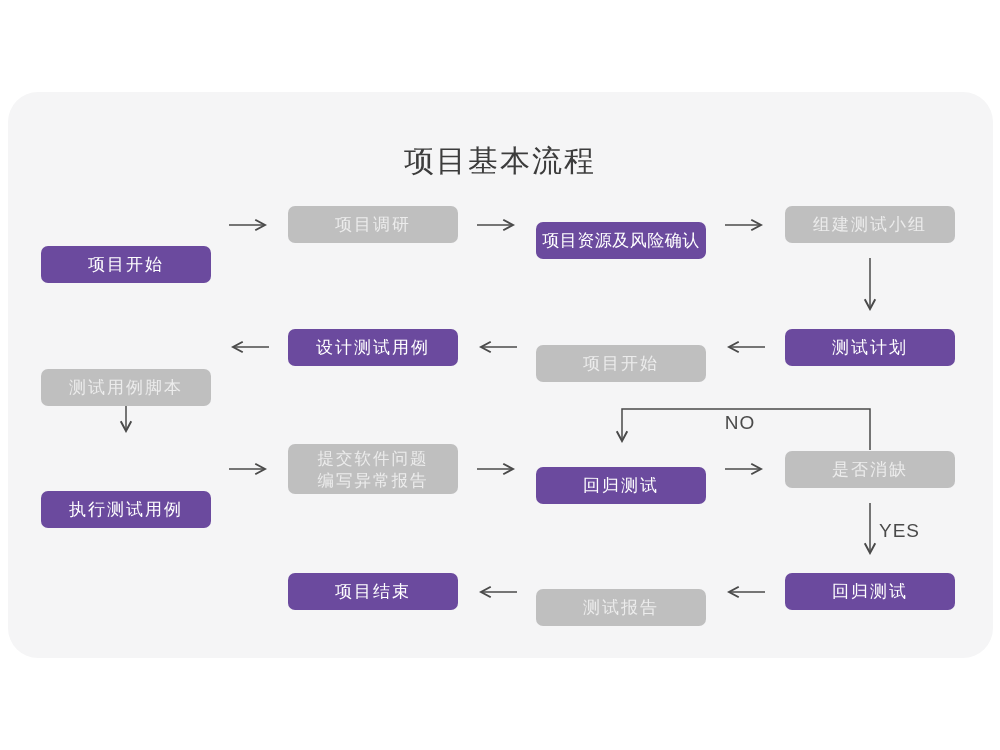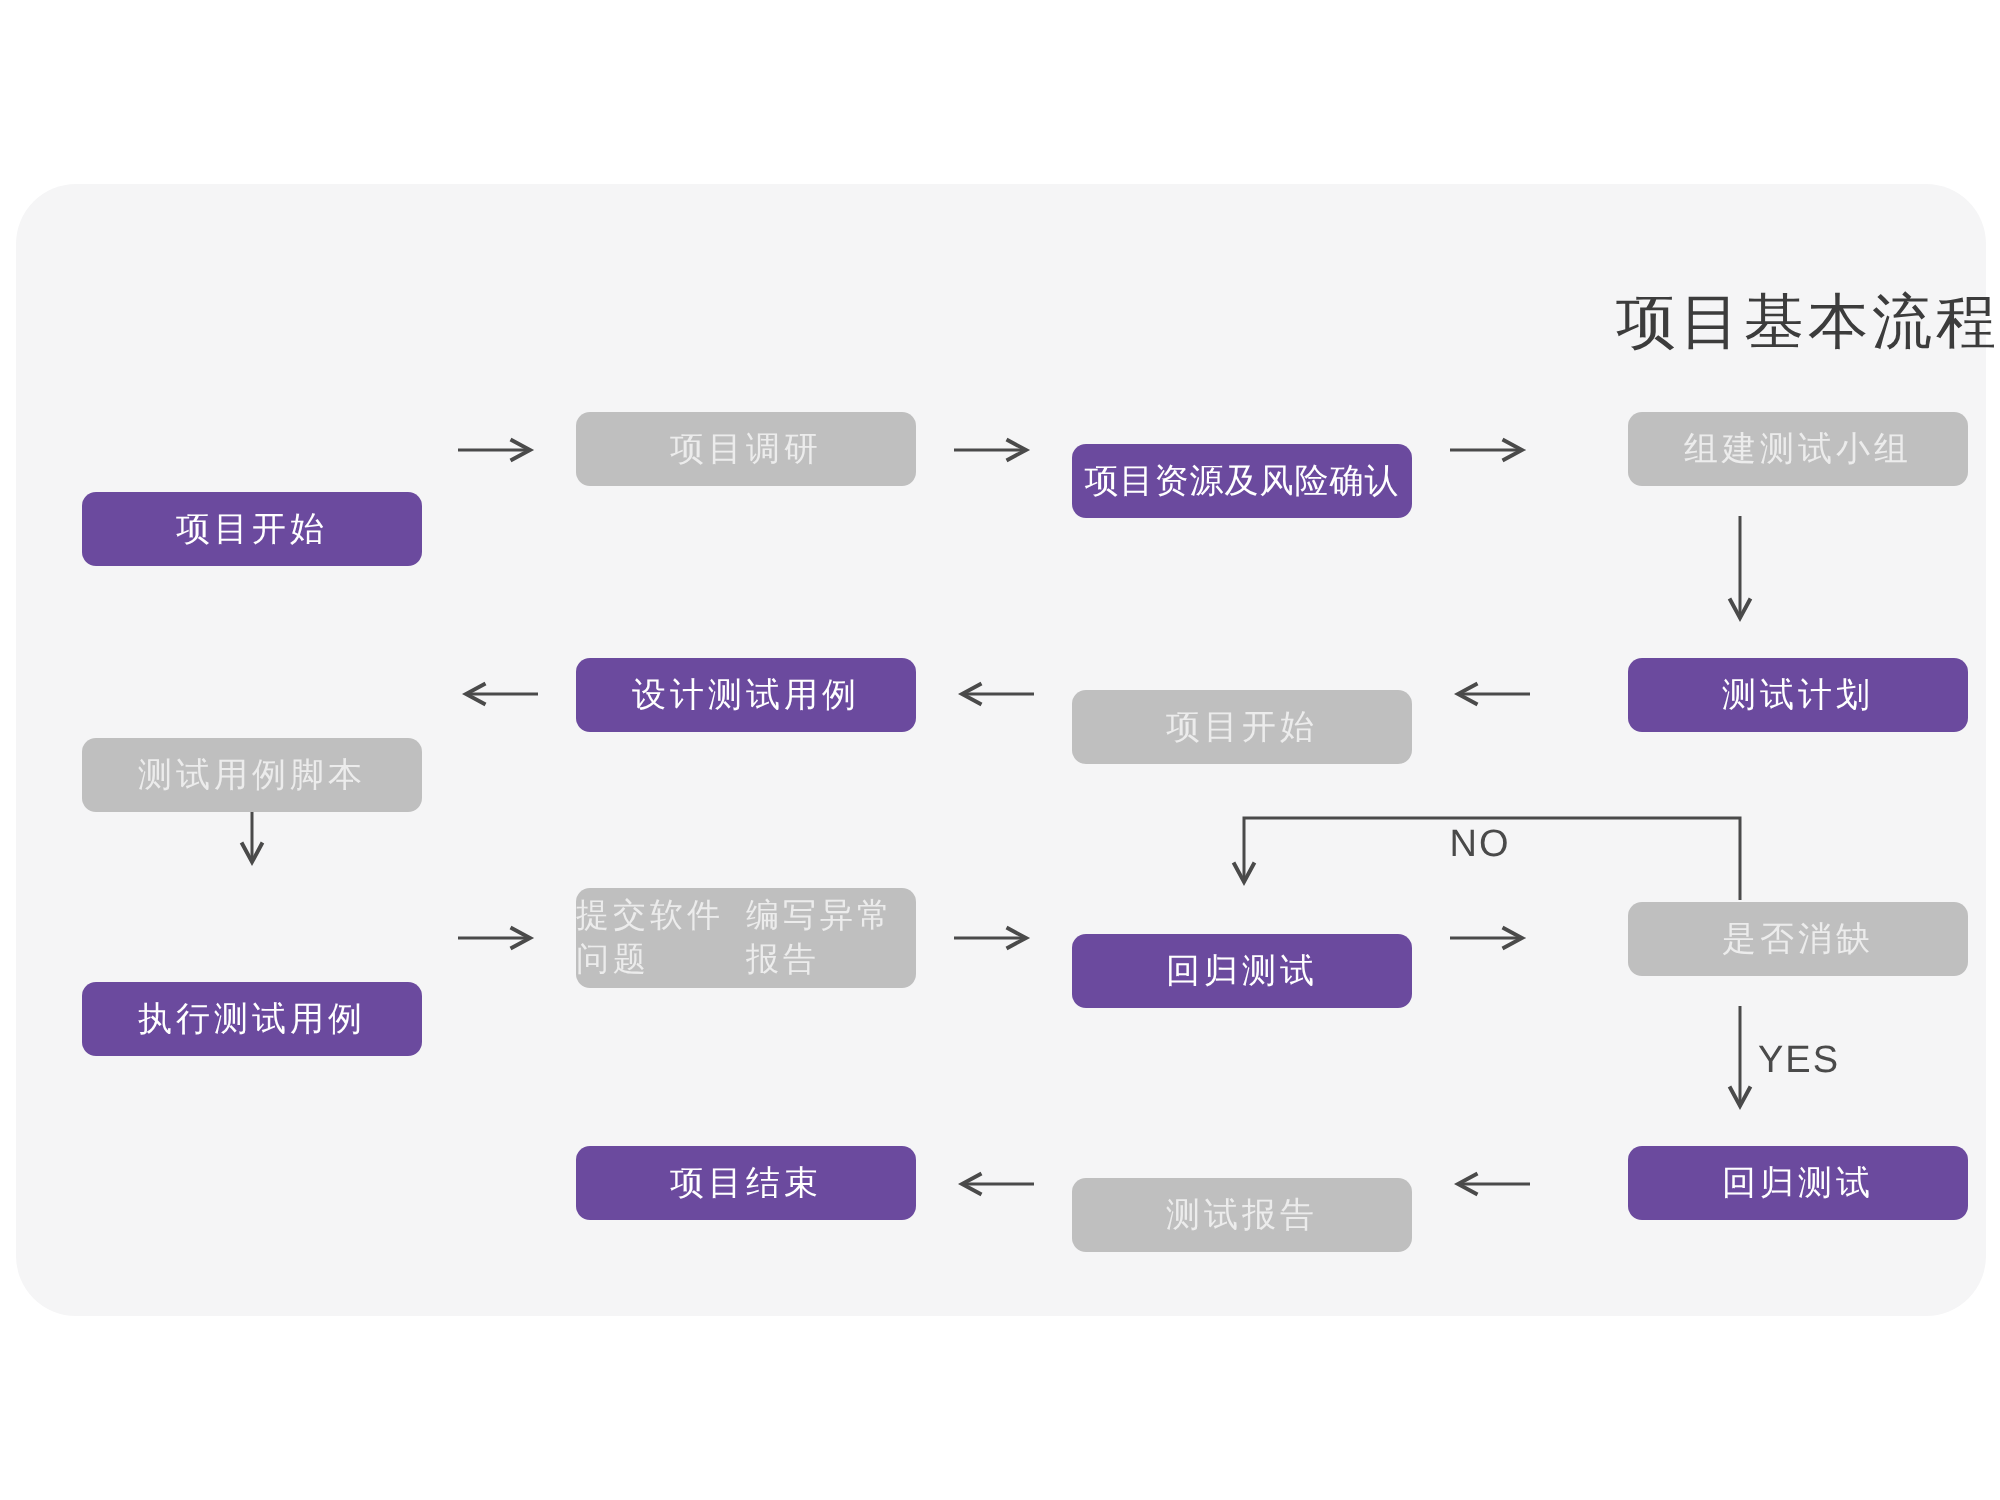--- a/index.html
+++ b/index.html
@@ -26,46 +26,46 @@
     position:absolute;
     left:8px; top:92px;
     width:985px; height:566px;
     background:var(--card);
     border-radius:30px;
   }
   .diagram-title{
     position:absolute;
     left:0; top:141px;
     width:1000px;
-    text-align:right;
+    text-align:center;
     font-size:30px;
     letter-spacing:2px;
     color:var(--title);
     font-weight:500;
   }
   .node{
     position:absolute;
     width:170px; height:37px;
     border-radius:7px;
     display:flex;
     align-items:center;
     justify-content:center;
     font-size:17px;
     letter-spacing:2px;
     box-sizing:border-box;
   }
   .node.purple{ background:var(--purple); color:#ffffff; }
   .node.gray{ background:var(--gray); color:#ececec; }
   .node.two-line{
     height:50px;
-    flex-direction:row;
+    flex-direction:column;
     line-height:22px;
     font-size:16.5px;
   }
-  .c1{left:41px;margin-top:40px;}  .c2{left:288px;}  .c3{left:536px;margin-top:16px;}  .c4{left:814px;}
+  .c1{left:41px;margin-top:40px;}  .c2{left:288px;}  .c3{left:536px;margin-top:16px;}  .c4{left:785px;}
   .r1{top:206px;}  .r2{top:329px;}   .r3{top:451px;text-align:right;}   .r4{top:573px;}
   .r3tall{top:444px;}
   svg.arrows{
     position:absolute;
     left:0; top:0;
     width:1000px; height:750px;
     pointer-events:none;
   }
   svg.arrows path{
     stroke:var(--arrow);

